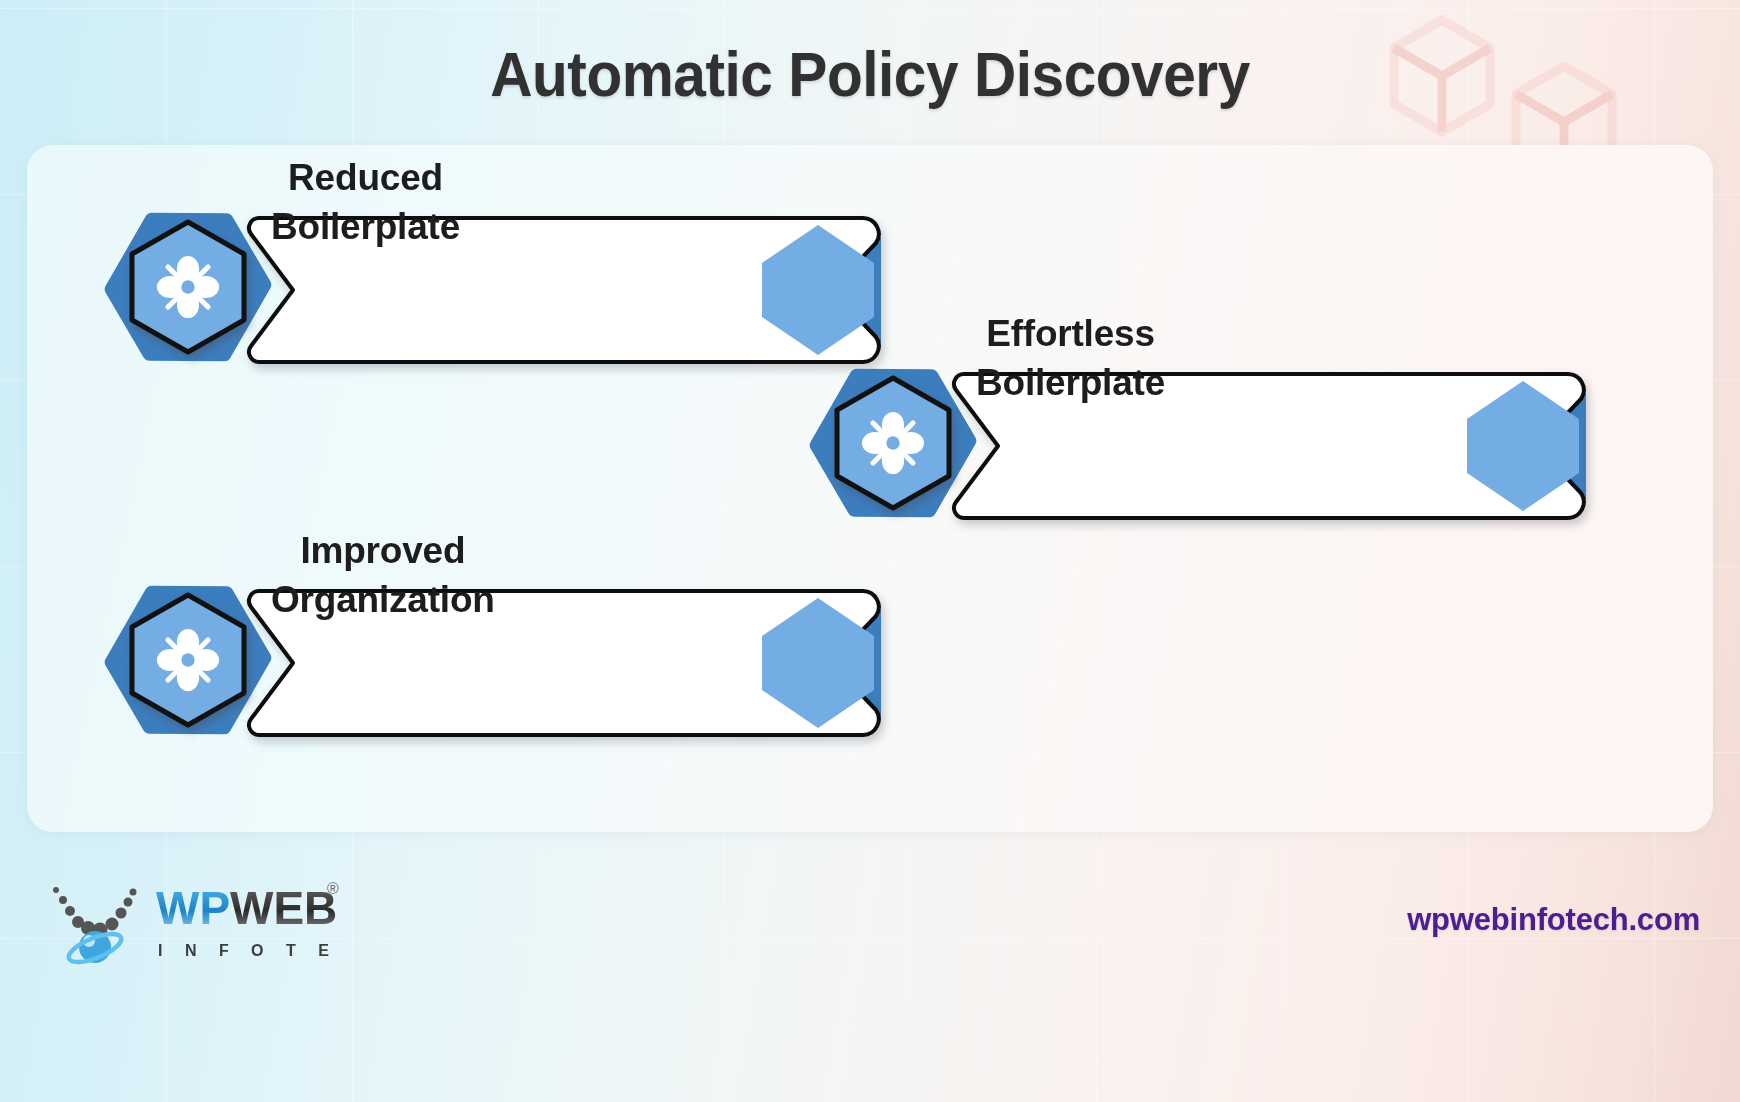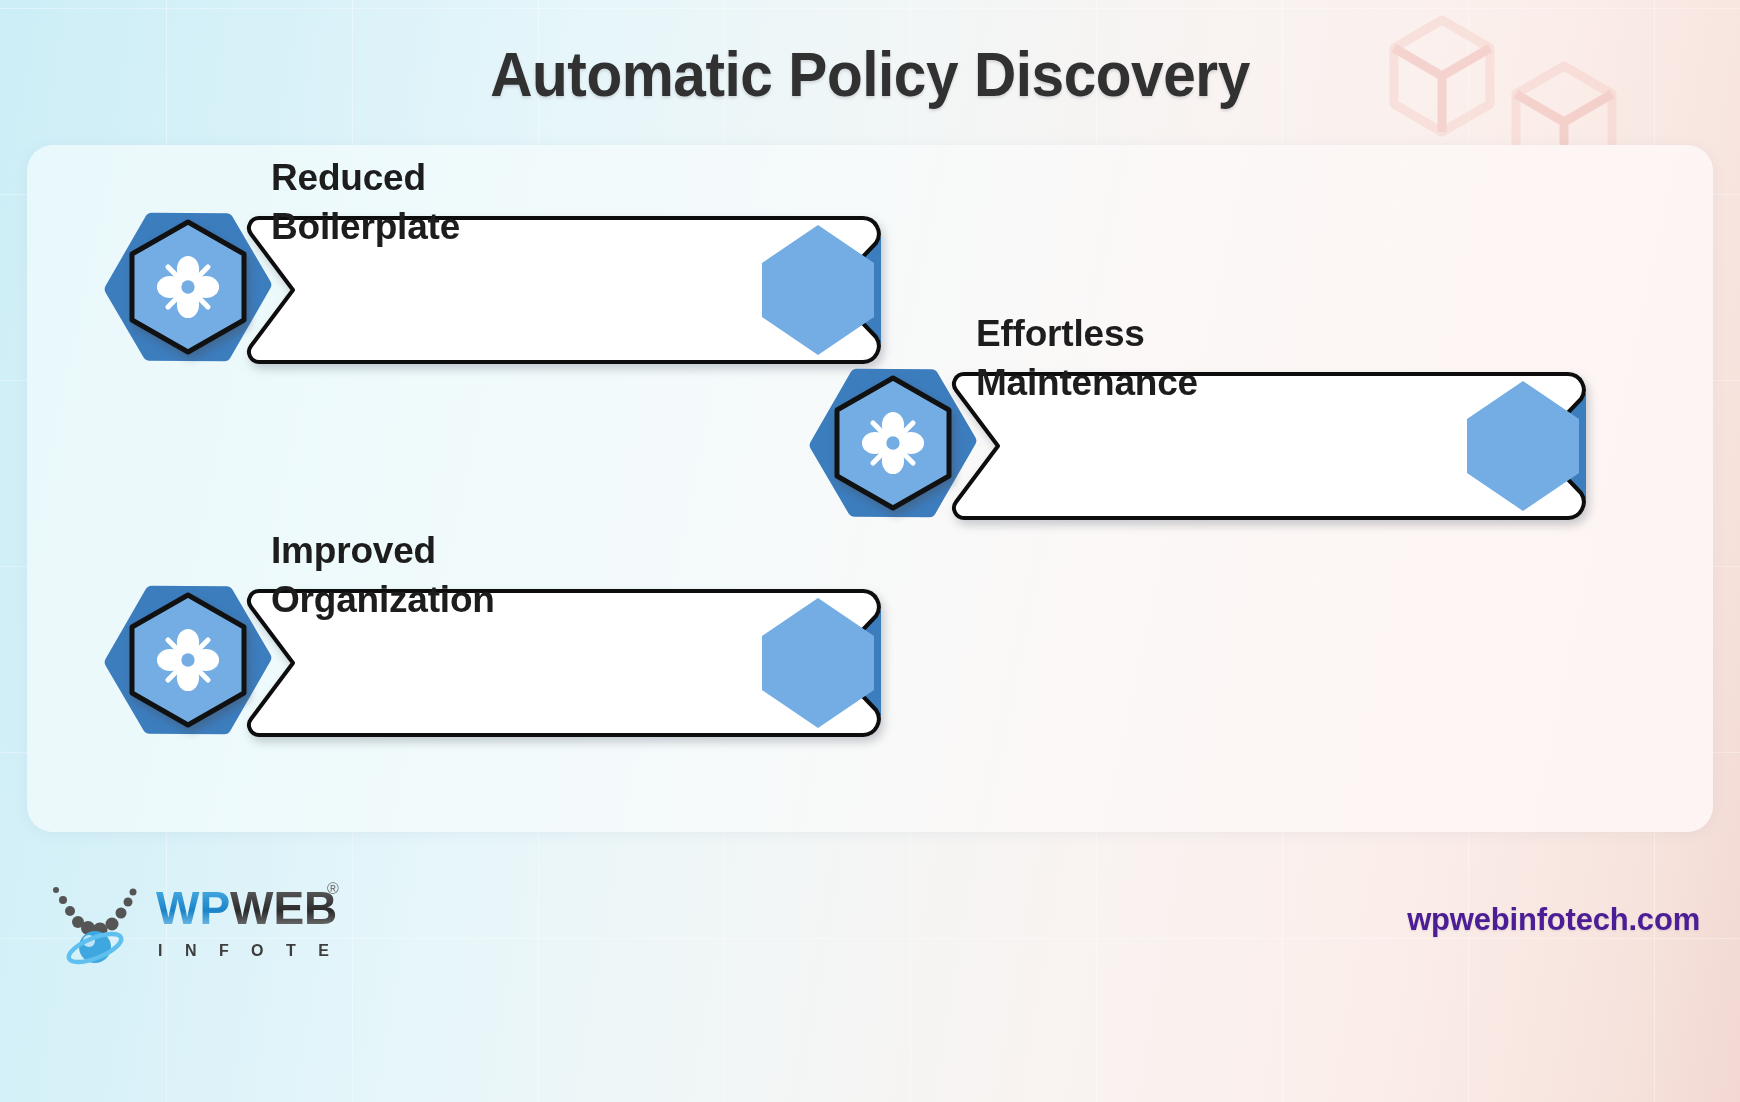--- a/index.html
+++ b/index.html
@@ -82,20 +82,21 @@
     position:absolute; top:14px; left:138px;
     filter:drop-shadow(3px 5px 5px rgba(90,100,115,.32));
   }
   .card .pill-label{
     position:absolute;
     top:50%; transform:translateY(-50%);
     left:168px;
     font-size:37px; font-weight:bold; line-height:1.33;
     color:#1d1d1d; letter-spacing:-.2px;
     white-space:pre-line;
+    text-align:center;
   }
 
   
   #logo{ position:absolute; left:38px; top:872px; width:310px; height:100px; }
   #site-url{
     position:absolute; right:40px; top:902px;
     font-size:31px; font-weight:bold; color:#4c1d95;
     letter-spacing:-.2px;
     text-shadow:0 1px 2px rgba(160,160,170,.35);
   }
@@ -172,21 +173,21 @@
       <circle cx="50" cy="50" r="19"></circle>
     </g>
     <circle cx="50" cy="50" r="9" fill="#74ade4"></circle>
   </svg>
   <svg class="pill" width="640" height="148" viewBox="0 0 640 148">
     <path d="M623 148 L680 74 L623 0 Z" fill="#3c7dbe"></path>
     <path d="M18 2 H622 a16 16 0 0 1 13 25 L590 74 l45 47 a16 16 0 0 1 -13 25 H18 a10 10 0 0 1 -8 -16 L52 74 L10 18 a10 10 0 0 1 8 -16 Z" fill="#ffffff" stroke="#0d0d0d" stroke-width="4" stroke-linejoin="round"></path>
     <path d="M577 9 L633 47 L633 101 L577 139 L521 101 L521 47 Z" fill="#74ade4"></path>
   </svg>
   <div class="pill-label">Effortless
-Maintenance</div>
+Boilerplate</div>
 </div>
 
 <div class="card" style="left:103px; top:575px;">
   <svg class="hex-back" viewBox="0 0 170 170">
     <path d="M85 8 L150 45 L150 125 L85 162 L20 125 L20 45 Z" fill="#3c7dbe" transform="rotate(30 85 85)" stroke="#3c7dbe" stroke-width="14" stroke-linejoin="round"></path>
   </svg>
   <svg class="hex-icon" viewBox="0 0 142 142">
     <path d="M71 6 L127 38 L127 104 L71 136 L15 104 L15 38 Z" fill="#74ade4" stroke="#111" stroke-width="5" stroke-linejoin="round"></path>
   </svg>
   <svg class="flower" viewBox="0 0 100 100">

